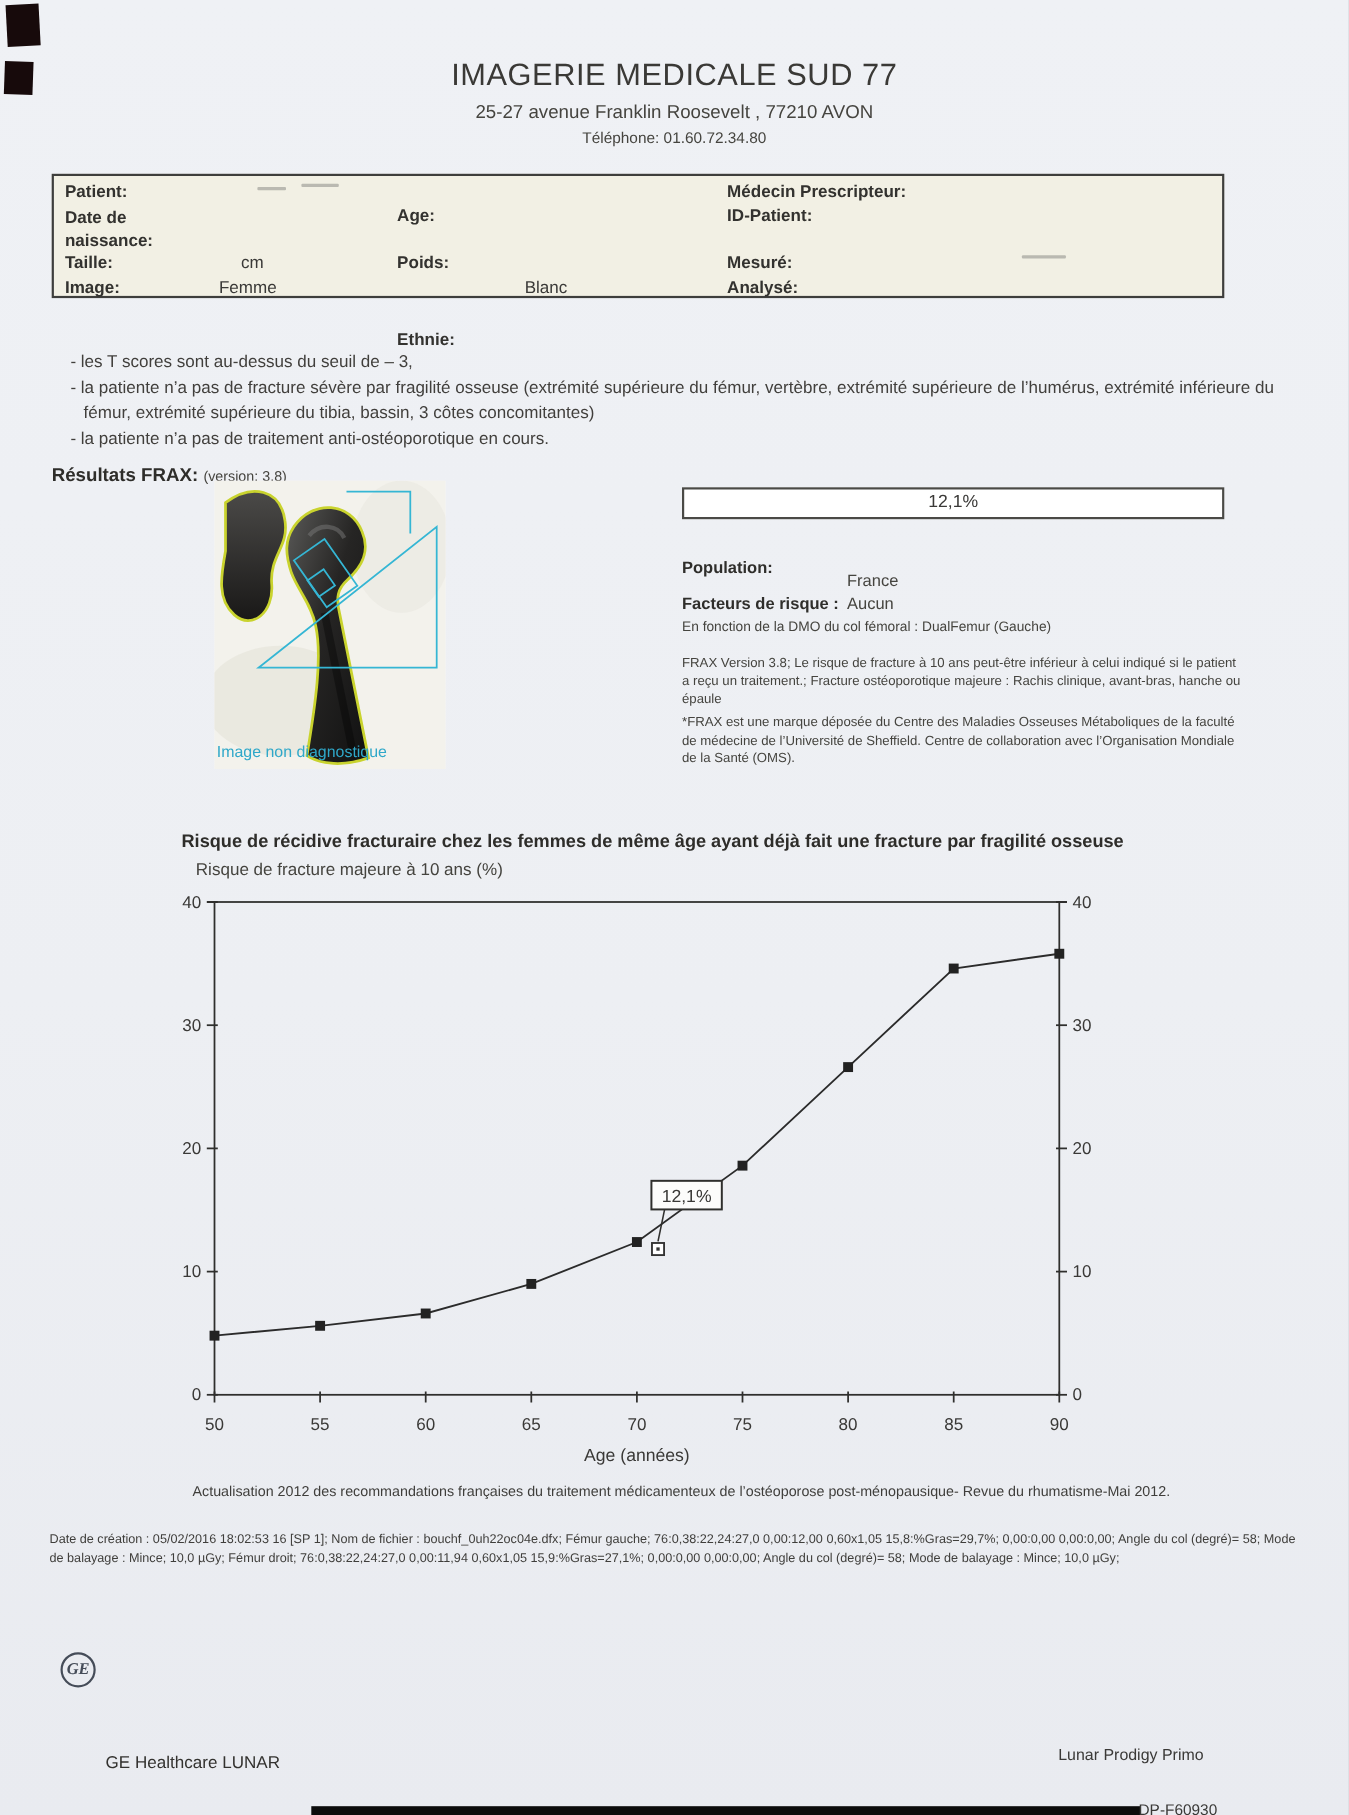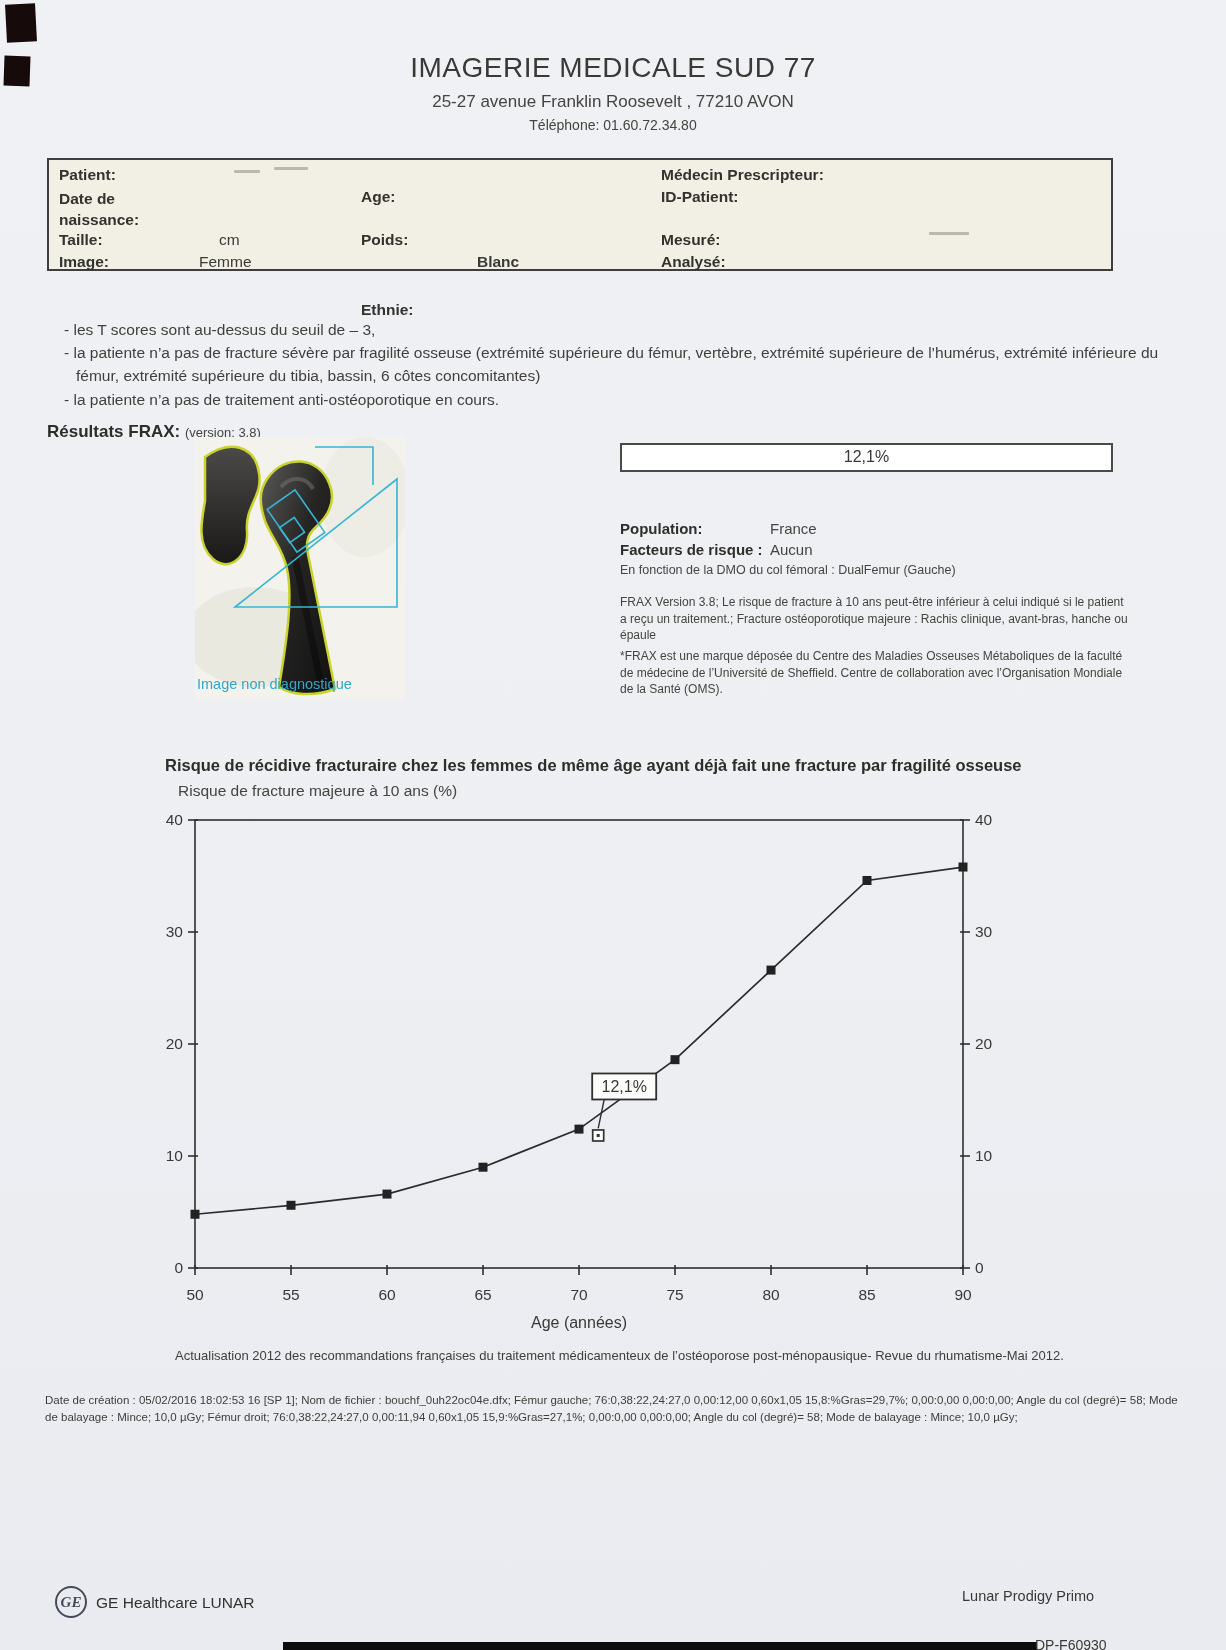--- a/index.html
+++ b/index.html
@@ -39,21 +39,21 @@
   .fineprint{left:620px;top:594px;width:512px;font-size:12px;line-height:16.5px;color:#45443f;}
   .fineprint2{left:620px;top:648px;width:512px;font-size:12px;line-height:16.5px;color:#45443f;}
 
   .chart-title{left:165px;top:756px;width:1000px;font-size:16.5px;font-weight:bold;color:#2e2d2a;}
   .chart-sub{left:178px;top:782px;font-size:15.5px;color:#45443f;}
   .chart-svg{left:0;top:740px;}
 
   .ref-note{left:175px;top:1348px;width:960px;font-size:13px;color:#3f3e3b;}
   .tech-note{left:45px;top:1392px;width:1138px;font-size:11.5px;line-height:17px;color:#3f3e3b;}
 
-  .ge-logo{left:55px;top:1586px;width:32px;height:32px;border:2.5px solid #454c58;border-radius:50%;box-sizing:border-box;
+  .ge-logo{left:55px;top:1502px;width:32px;height:32px;border:2.5px solid #454c58;border-radius:50%;box-sizing:border-box;
     display:flex;align-items:center;justify-content:center;font-family:"Liberation Serif",serif;font-style:italic;font-weight:bold;font-size:15px;color:#454c58;}
   .footer-brand{left:96px;top:1594px;font-size:15.5px;color:#33322f;}
   .footer-page{left:0;top:1594px;width:100%;text-align:center;font-size:14.5px;color:#3a3937;}
   .footer-device{left:962px;top:1588px;font-size:14.5px;color:#3a3937;}
   .footer-code{left:1035px;top:1637px;font-size:14px;color:#3a3937;}
 
   .artifact{position:absolute;background:#170a0b;}
   .bottom-bar{left:283px;top:1642px;width:754px;height:8px;background:#0c0c0c;}
 </style>
 </head>
@@ -75,29 +75,29 @@
     <span class="lbl wrapcell" style="left:10px;top:28px;">Date de naissance:</span>
     <span class="lbl" style="left:312px;top:28px;">Age:</span>
     <span class="lbl" style="left:612px;top:28px;">ID-Patient:</span>
     <span class="lbl" style="left:10px;top:71px;">Taille:</span>
     <span style="left:170px;top:71px;">cm</span>
     <span class="lbl" style="left:312px;top:71px;">Poids:</span>
     <span class="lbl" style="left:612px;top:71px;">Mesuré:</span>
     <span class="lbl" style="left:10px;top:93px;">Image:</span>
     <span style="left:150px;top:93px;">Femme</span>
     <span class="lbl" style="left:312px;top:93px;margin-top:48px;">Ethnie:</span>
-    <span style="left:428px;top:93px;font-weight:bold;">Blanc</span>
+    <span style="left:428px;top:93px;">Blanc</span>
     <span class="lbl" style="left:612px;top:93px;">Analysé:</span>
     <div class="smudge" style="left:185px;top:10px;width:26px;height:3px;"></div>
     <div class="smudge" style="left:225px;top:7px;width:34px;height:3px;"></div>
     <div class="smudge" style="left:880px;top:72px;width:40px;height:3px;"></div>
   </div>
 
   <div class="abs bullet" style="top:318px;">- les T scores sont au-dessus du seuil de – 3,</div>
-  <div class="abs bullet" style="top:341px;">- la patiente n’a pas de fracture sévère par fragilité osseuse (extrémité supérieure du fémur, vertèbre, extrémité supérieure de l’humérus, extrémité inférieure du fémur, extrémité supérieure du tibia, bassin, 6 côtes concomitantes)</div>
+  <div class="abs bullet" style="top:341px;">- la patiente n’a pas de fracture sévère par fragilité osseuse (extrémité supérieure du fémur, vertèbre, extrémité supérieure de l’humérus, extrémité inférieure du fémur, extrémité supérieure du tibia, bassin, 3 côtes concomitantes)</div>
   <div class="abs bullet" style="top:388px;">- la patiente n’a pas de traitement anti-ostéoporotique en cours.</div>
 
   <div class="abs res-line">
     <span>Résultats FRAX:</span>
     <span class="res-version">(version: 3.8)</span>
   </div>
 
   <div class="abs femur-box">
     <svg width="210" height="262" viewBox="0 0 210 262">
       <defs>
@@ -127,21 +127,21 @@
         <rect x="88" y="84" width="18" height="18" transform="rotate(-35 97 93)"></rect>
         <path d="M120,10 L178,10 L178,48"></path>
       </g>
     </svg>
   </div>
   <div class="abs femur-caption">Image non diagnostique</div>
 
   <div class="abs fraxbox">
     <div class="fraxbox-val">12,1%</div>
   </div>
-  <span class="kv kv-l" style="left:620px;top:520px;">Population:</span>
+  <span class="kv kv-l" style="left:620px;top:508px;">Population:</span>
   <span class="kv kv-v" style="left:770px;top:520px;">France</span>
   <span class="kv kv-l" style="left:620px;top:541px;">Facteurs de risque :</span>
   <span class="kv kv-v" style="left:770px;top:541px;">Aucun</span>
   <div class="abs dmo">En fonction de la DMO du col fémoral : DualFemur (Gauche)</div>
   <div class="abs fineprint">FRAX Version 3.8; Le risque de fracture à 10 ans peut-être inférieur à celui indiqué si le patient a reçu un traitement.; Fracture ostéoporotique majeure : Rachis clinique, avant-bras, hanche ou épaule</div>
   <div class="abs fineprint2">*FRAX est une marque déposée du Centre des Maladies Osseuses Métaboliques de la faculté de médecine de l’Université de Sheffield. Centre de collaboration avec l’Organisation Mondiale de la Santé (OMS).</div>
 
   <div class="abs chart-title">Risque de récidive fracturaire chez les femmes de même âge ayant déjà fait une fracture par fragilité osseuse</div>
   <div class="abs chart-sub">Risque de fracture majeure à 10 ans (%)</div>
   <svg class="abs chart-svg" width="1226" height="640">

